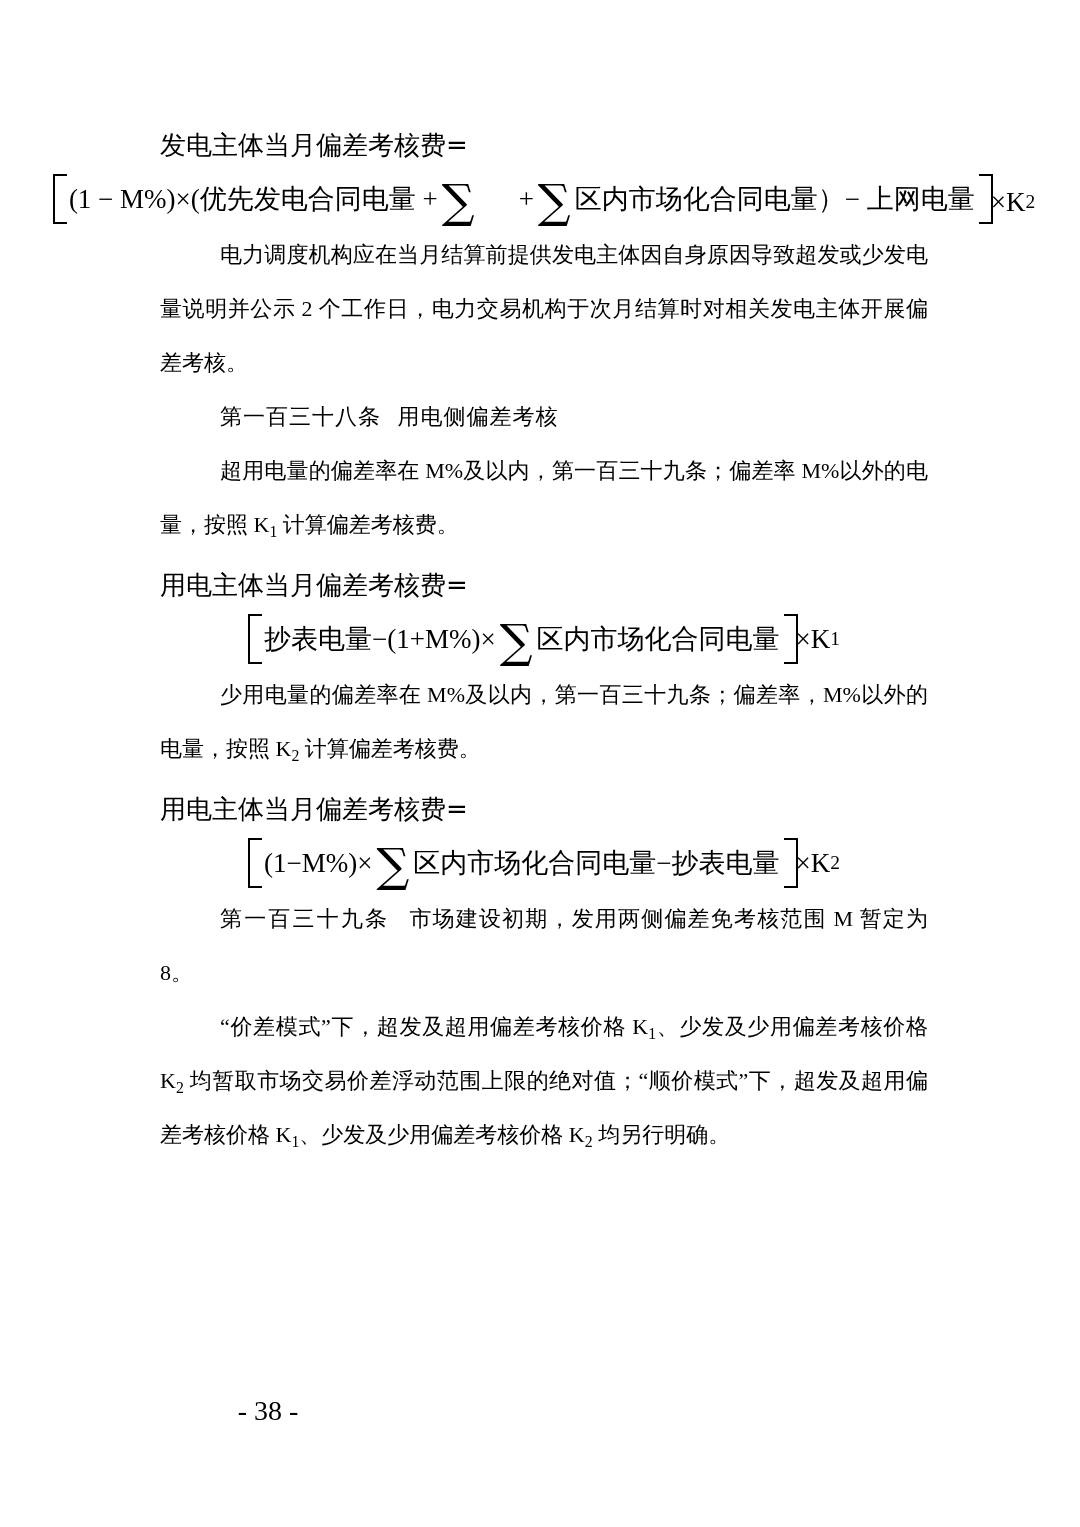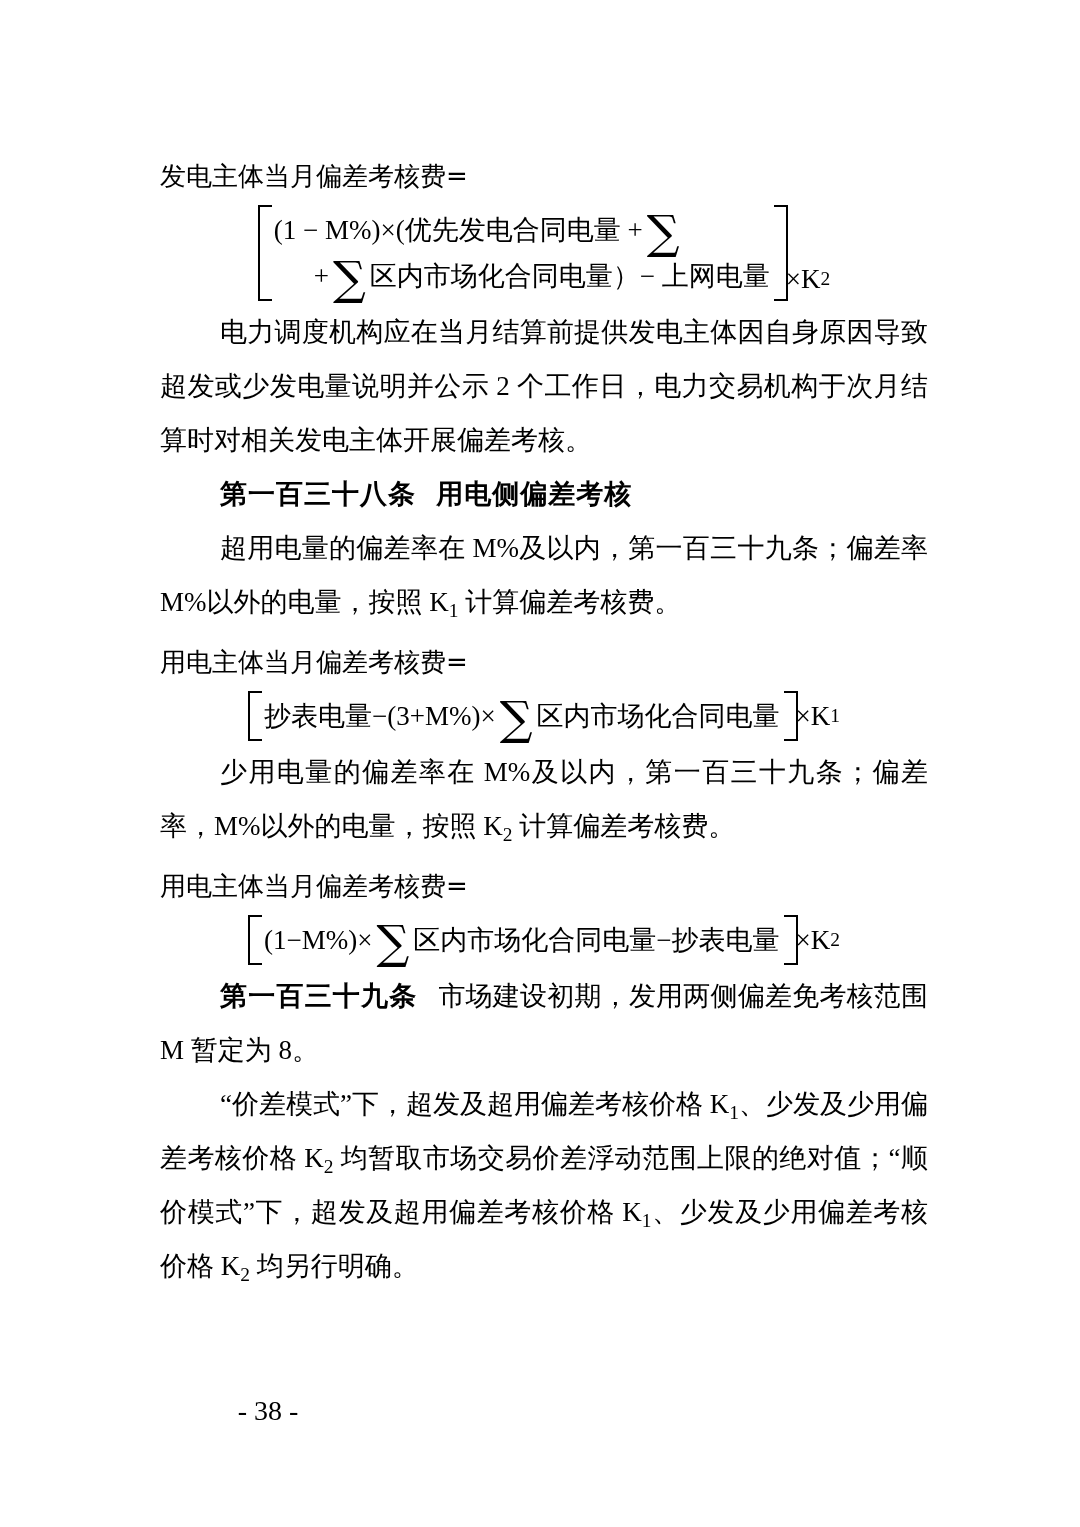--- a/index.html
+++ b/index.html
@@ -12,37 +12,37 @@
     width: 1080px;
     height: 1527px;
     background: #ffffff;
     font-family: "Liberation Serif", "DejaVu Serif", serif;
     color: #000000;
     overflow: hidden;
   }
   .content {
     position: absolute;
     left: 160px;
-    top: 143px;
+    top: 112px;
     width: 768px;
   }
 
   
   .para {
-    font-size: 27px;
+    font-size: 22px;
     line-height: 54px;
     text-align: justify;
     text-justify: inter-ideograph;
     margin: 0 0 0 0;
   }
   .indent {
     text-indent: 60px;
   }
   .art-head {
-    font-weight: bold;
+    font-weight: normal;
     letter-spacing: 1px;
     margin-top: 24px;
   }
 
   
   .formula-label {
     font-size: 26px;
     line-height: 46px;
     margin: 10px 0 0 0;
   }
@@ -73,21 +73,21 @@
   }
   .bracket.left::before { border-left: 2px solid #000; }
   .bracket.right::before { border-right: 2px solid #000; }
 
   .fml-row {
     display: flex;
     align-items: stretch;
   }
   .fml-body {
     display: flex;
-    flex-direction: column;
+    flex-direction: row;
     justify-content: center;
     padding: 2px 4px;
   }
   .fml-line {
     white-space: nowrap;
     display: flex;
     align-items: center;
     line-height: 46px;
   }
   .fml-line.second {
@@ -170,21 +170,21 @@
       <span>超用电量的偏差率在 M%及以内，第一百三十九条；偏差率 M%以外的电量，按照 K</span><span class="sub">1</span><span> 计算偏差考核费。</span>
     </p>
 
     <div class="para formula-label cn">用电主体当月偏差考核费=</div>
 
     <div class="formula">
       <div class="fml-row">
         <span class="bracket left"></span>
         <div class="fml-body">
           <div class="fml-line">
-            <span>抄表电量−(3+M%)×</span>
+            <span>抄表电量−(1+M%)×</span>
             <span class="sigma">∑</span>
             <span>区内市场化合同电量</span>
           </div>
         </div>
         <span class="bracket right"></span>
         <span class="tail">
           <span>×K</span>
             <span class="sub">1</span>
         </span>
       </div>

